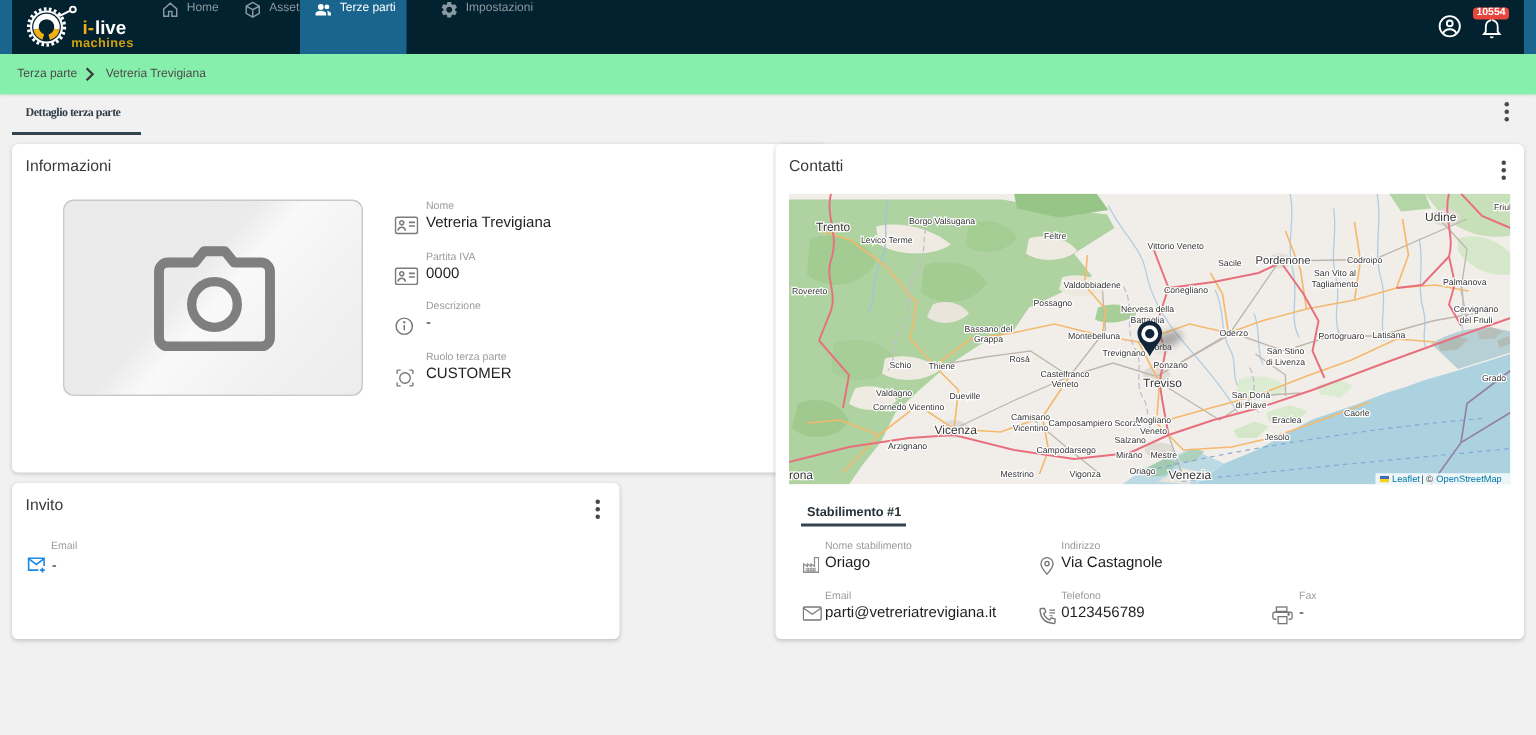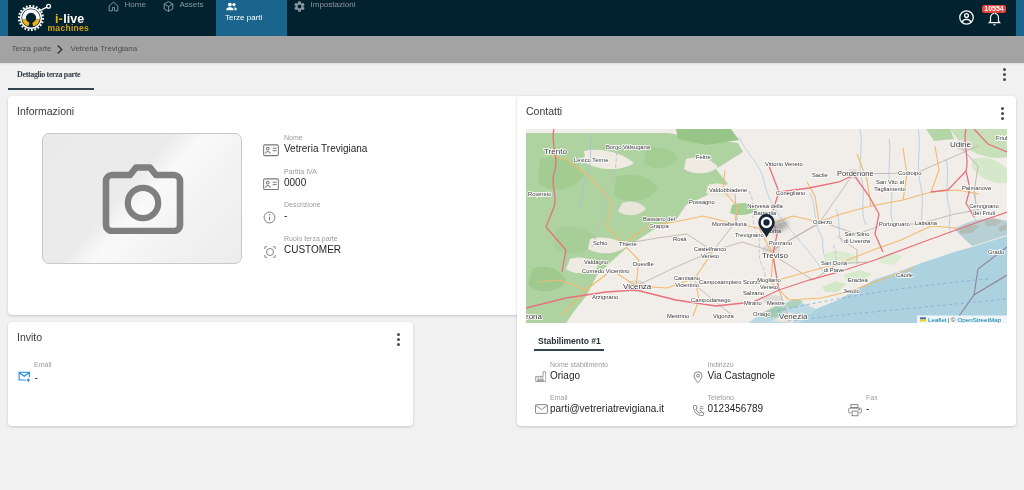--- a/index.html
+++ b/index.html
@@ -8,21 +8,21 @@
 .abs { position:absolute; }
 
 
 #topwrap { position:absolute; left:0; top:0; width:1024px; height:36px; background:#19658d; }
 #topbar { position:absolute; left:8px; top:0; width:1008px; height:36px; background:#03222f; }
 .navitem { position:absolute; top:0; height:36px; display:flex; align-items:flex-start; color:#8a98a1; font-size:8px; white-space:nowrap; }
 .navitem svg { margin-right:4.5px; }
 .navactive { background:#19658d; color:#fff; }
 
 
-#crumb { position:absolute; left:0; top:36px; width:1024px; height:27px; background:#a3a3a3; box-shadow:0 1px 2px rgba(0,0,0,0.08); }
+#crumb { position:absolute; left:0; top:36px; width:1024px; height:27px; background:#86efac; box-shadow:0 1px 2px rgba(0,0,0,0.08); }
 #crumb span { position:absolute; top:8px; font-size:8px; color:#4c4c4c; white-space:nowrap; }
 
 
 #tabrow { position:absolute; left:0; top:63px; width:928px; height:33px;font-family:Liberation Serif, serif; }
 #tabtxt { position:absolute; left:17px; top:6.5px; font-size:8px; letter-spacing:-0.35px; font-weight:bold; color:#333f48; white-space:nowrap; }
 #tabline { position:absolute; left:8px; top:24.5px; width:86px; height:2.5px; background:#33444e; }
 
 
 .card { position:absolute; background:#fff; border-radius:4px; box-shadow:0 1px 3px rgba(0,0,0,0.18); }
 .ctitle { position:absolute; left:9px; top:9px; font-size:10.5px; color:#3a3a3a; }
@@ -72,21 +72,21 @@
     <span>Home</span>
   </div>
 
   <div class="navitem" style="left:154px">
     <svg width="13" height="13" viewBox="0 0 24 24" fill="none" stroke="#8a98a1" stroke-width="1.8">
       <path d="M12 3 L20 7.5 V16.5 L12 21 L4 16.5 V7.5 Z M4 7.5 L12 12 L20 7.5 M12 12 V21"></path>
     </svg>
     <span>Assets</span>
   </div>
 
-  <div class="navitem navactive" style="left:208px; width:71px; padding-left:9px;flex-direction:column;">
+  <div class="navitem navactive" style="left:192px; width:71px; padding-left:9px;">
     <svg width="13" height="13" viewBox="0 0 24 24" fill="#fff">
       <circle cx="9" cy="8.5" r="3.5"></circle>
       <path d="M2.5 19 v-2.3 c0-2.3 4.3-3.5 6.5-3.5 s6.5 1.2 6.5 3.5 V19 Z"></path>
       <circle cx="16.5" cy="8.5" r="3"></circle>
       <path d="M16.8 13.4 c2.1 0.2 4.7 1.3 4.7 3.3 V19 h-4 v-2.3 c0-1.3-0.3-2.4-0.7-3.3 Z"></path>
     </svg>
     <span>Terze parti</span>
   </div>
 
   <div class="navitem" style="left:285px;">

